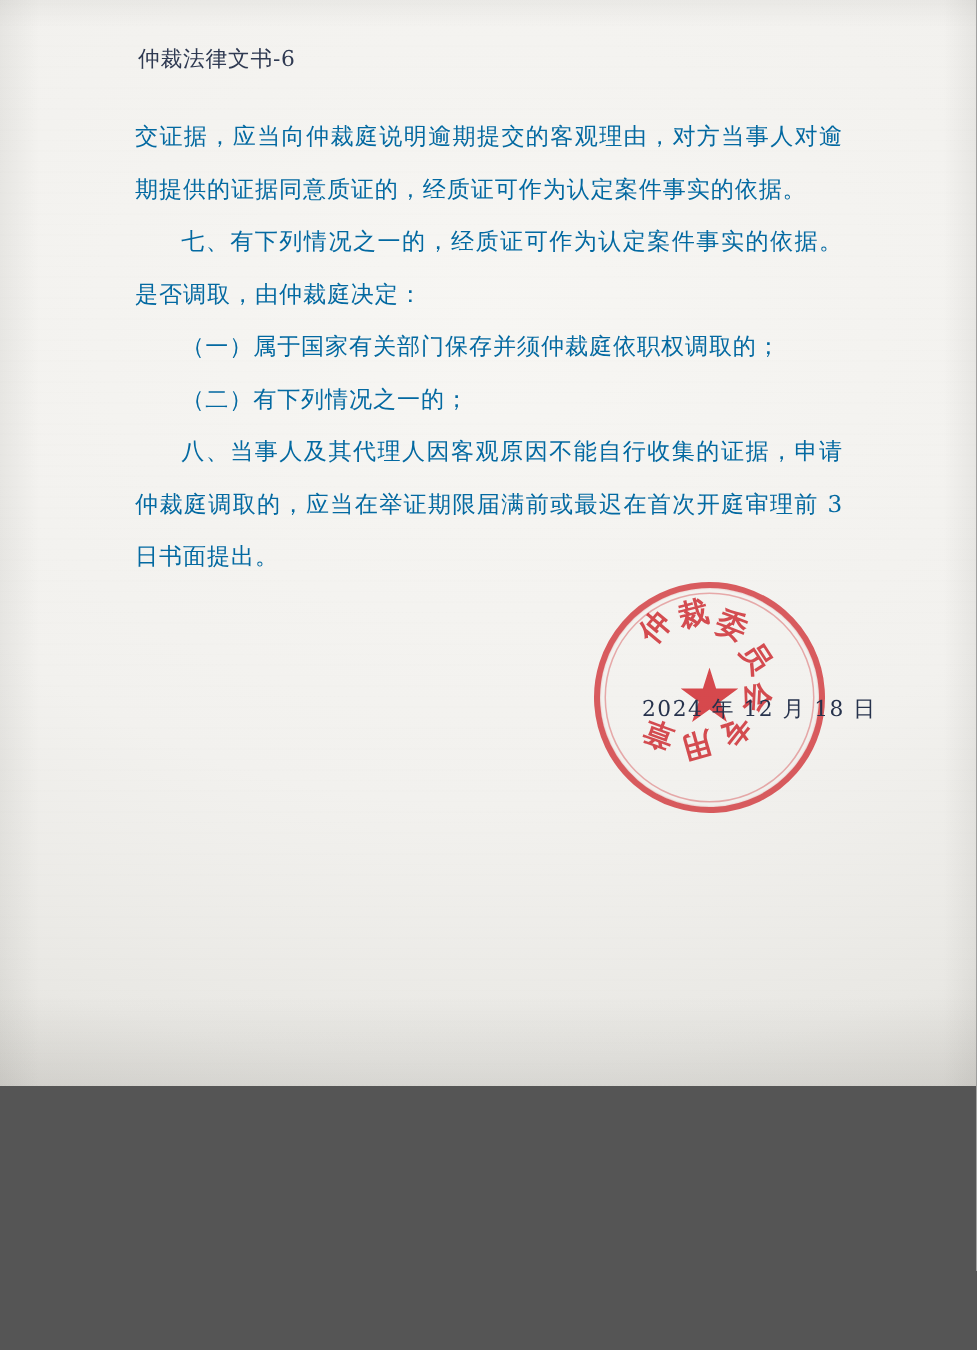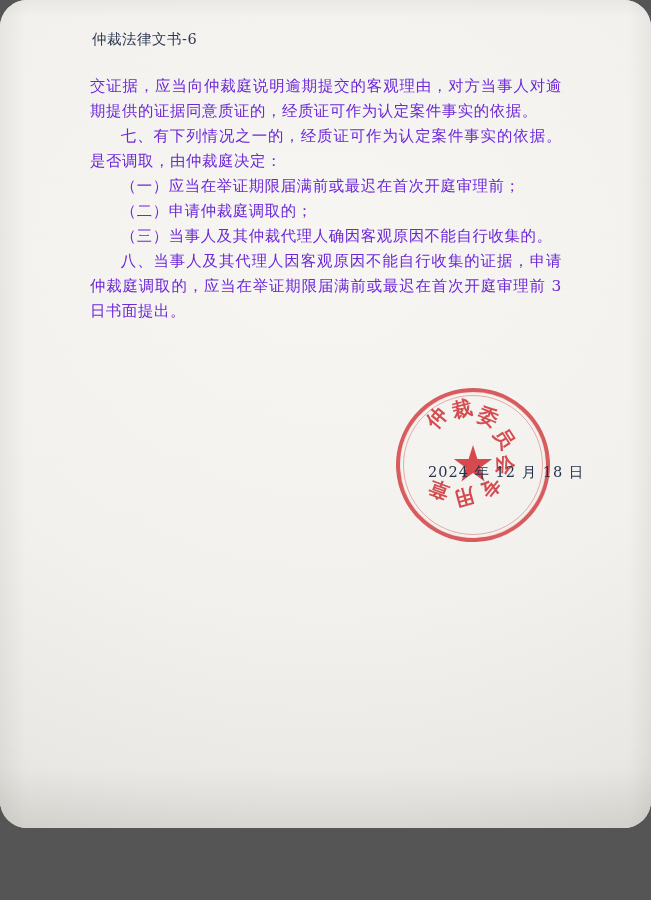--- a/index.html
+++ b/index.html
@@ -3,25 +3,24 @@
 <meta charset="utf-8">
 <style>
   html, body {
     margin: 0;
     padding: 0;
     background: #555;
   }
   #page {
     position: relative;
     width: 651px;
-    height: 828px;
+    height: 724px;
     overflow: hidden;
     background: #efeeec;
     font-family: "DejaVu Serif", "Liberation Serif", serif;
-    border-radius: 27px;
   }
   
   #paper {
     position: absolute;
     inset: 0;
     background:
       radial-gradient(ellipse 120% 80% at 50% 30%, #f7f6f3 0%, #f2f1ee 55%, #e9e8e4 85%, #dedcd7 100%);
   }
   #paper::after {
     content: "";
@@ -56,23 +55,23 @@
     letter-spacing: .5px;
     color: #2f3a52;
     font-family: "DejaVu Serif", "Liberation Serif", serif;
   }
 
   .body-text {
     position: absolute;
     left: 90px;
     top: 74px;
     width: 472px;
-    color: #6d28d9;
+    color: #0369a1;
     font-size: 15.4px;
-    line-height: 25px;
+    line-height: 35px;
     letter-spacing: .6px;
     text-align: justify;
   }
   .body-text p {
     margin: 0;
   }
   .indent-2 { text-indent: 2em; }
 
   
   #seal {
@@ -139,23 +138,22 @@
 
 <div id="page">
   <div id="paper"></div>
   <div id="texture"></div>
 
   <div class="doc-header">仲裁法律文书-6</div>
 
   <div class="body-text">
     <p>交证据，应当向仲裁庭说明逾期提交的客观理由，对方当事人对逾期提供的证据同意质证的，经质证可作为认定案件事实的依据。</p>
     <p class="indent-2">七、有下列情况之一的，经质证可作为认定案件事实的依据。是否调取，由仲裁庭决定：</p>
-    <p class="indent-2">（一）应当在举证期限届满前或最迟在首次开庭审理前；</p>
-    <p class="indent-2">（二）申请仲裁庭调取的；</p>
-    <p class="indent-2">（三）当事人及其仲裁代理人确因客观原因不能自行收集的。</p>
+    <p class="indent-2">（一）属于国家有关部门保存并须仲裁庭依职权调取的；</p>
+    <p class="indent-2">（二）有下列情况之一的；</p>
     <p class="indent-2">八、当事人及其代理人因客观原因不能自行收集的证据，申请仲裁庭调取的，应当在举证期限届满前或最迟在首次开庭审理前 3 日书面提出。</p>
   </div>
 
   <div id="seal">
     <div class="ring"></div>
     <div class="ring2"></div>
     <div class="seal-text">
         <span style="transform: translate(-52.8985px, -47.9961px) rotate(-50deg);">仲</span>
         <span style="transform: translate(-23.8184px, -66.2683px) rotate(-14.2857deg);">裁</span>
         <span style="transform: translate(10.4591px, -64.1289px) rotate(21.4286deg);">委</span>

